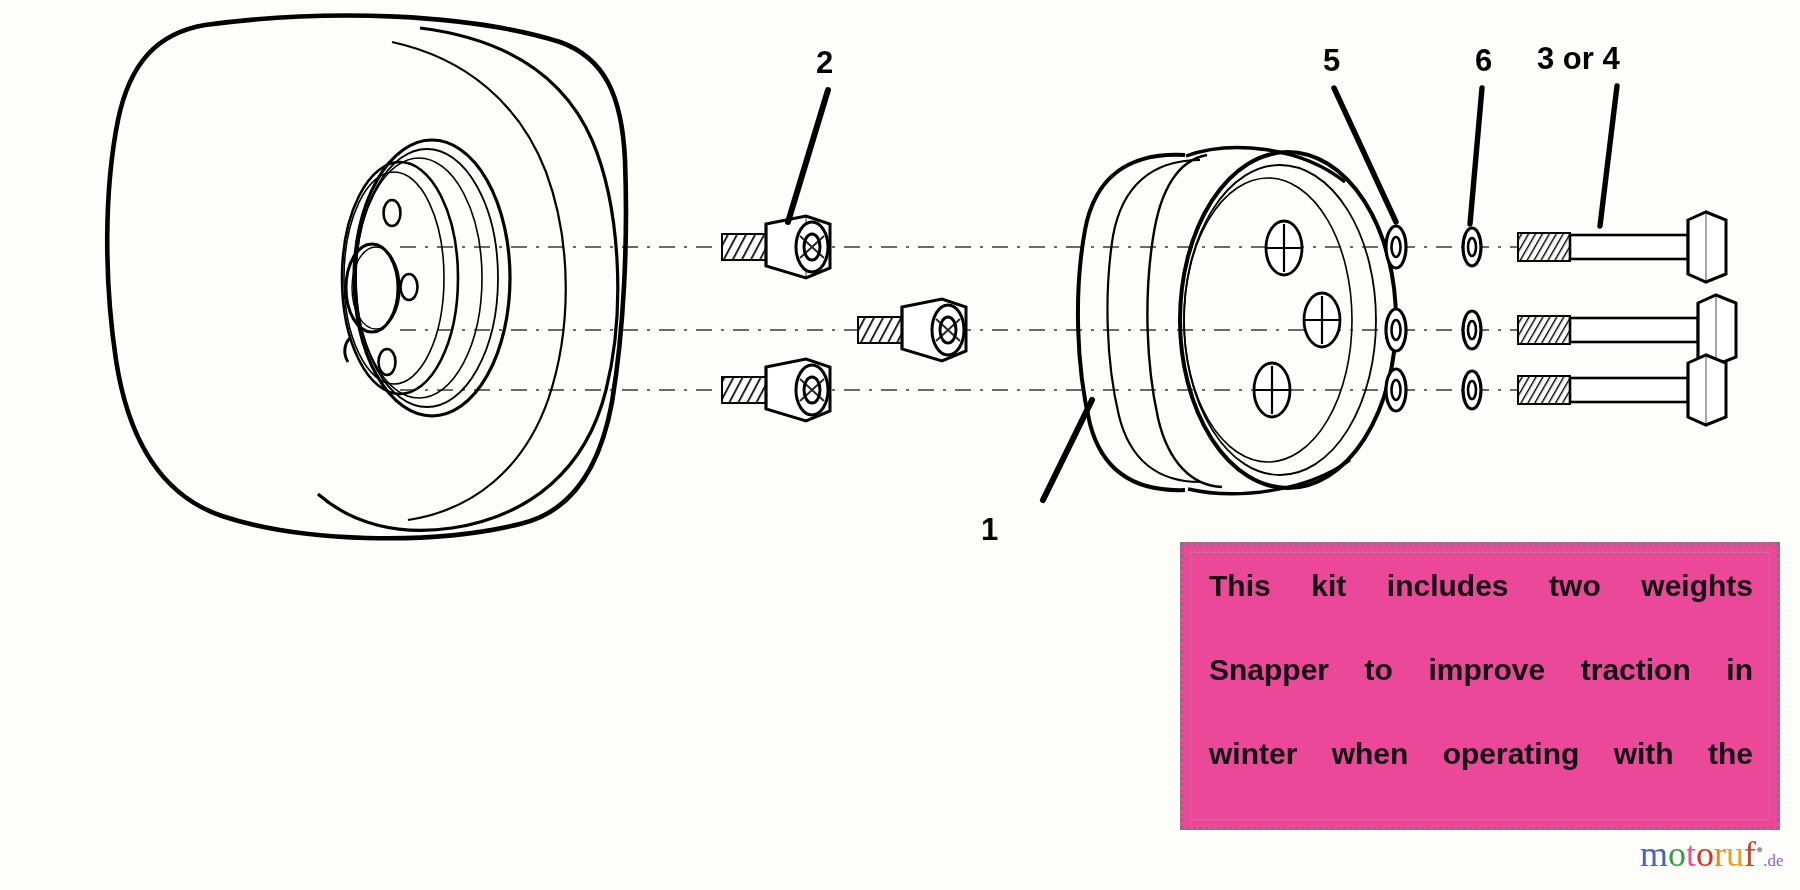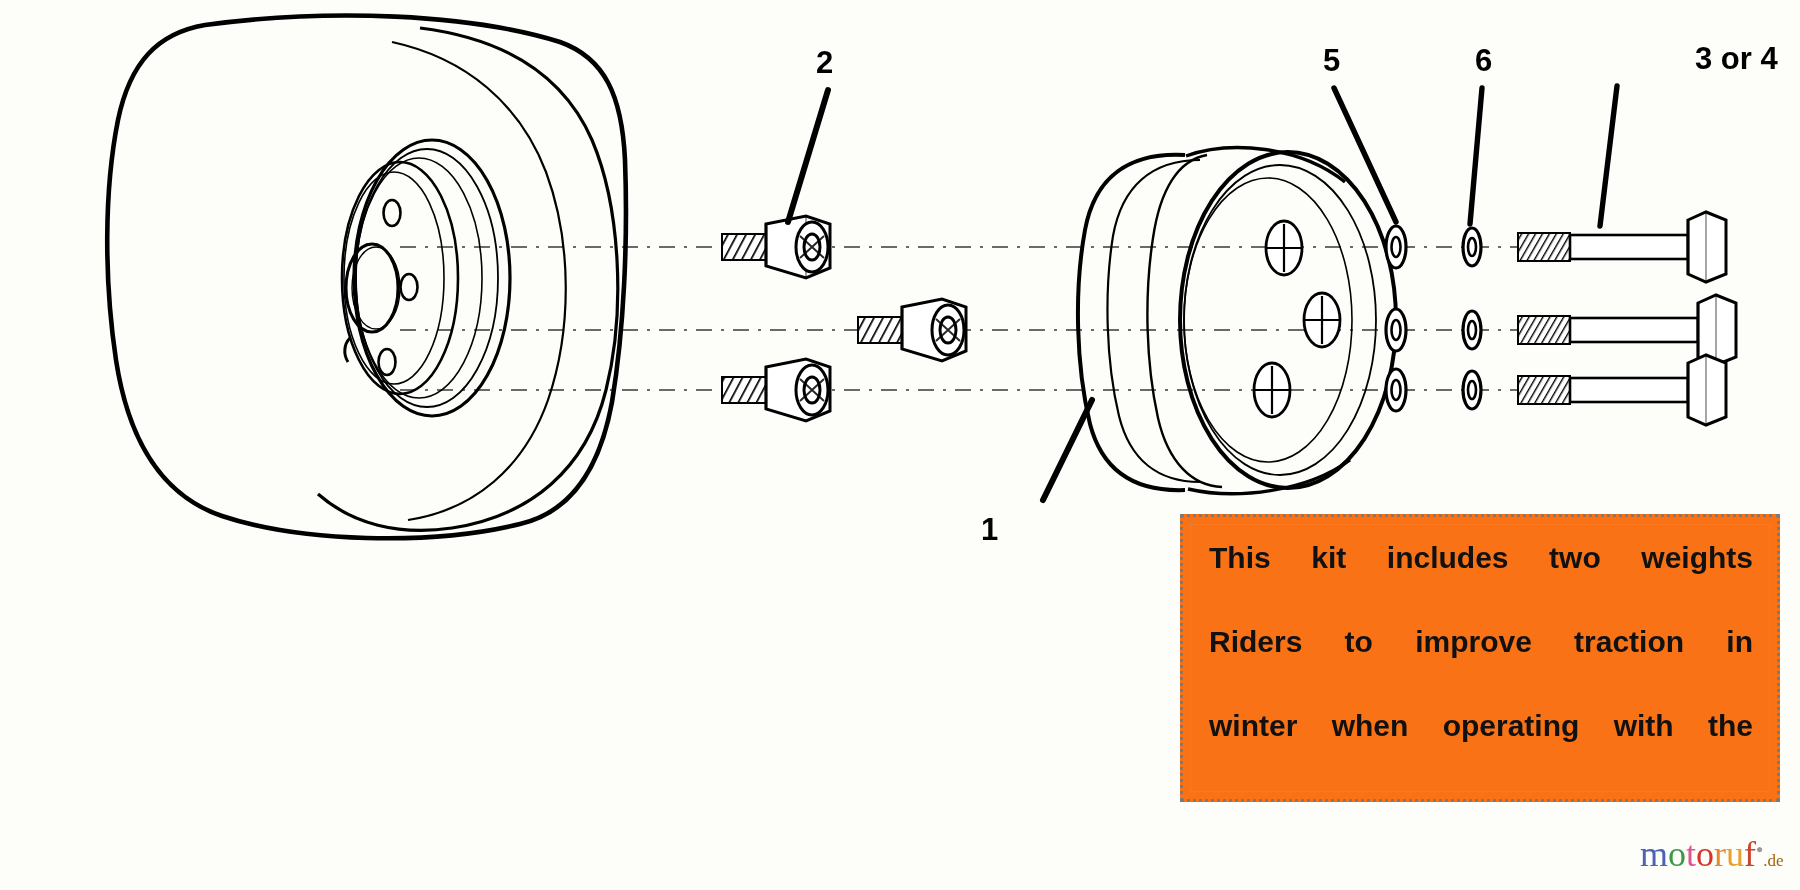--- a/index.html
+++ b/index.html
@@ -20,28 +20,28 @@
     font-weight:bold;
     font-size:31px;
     color:#000;
     line-height:1;
     white-space:nowrap;
   }
   #cal-2{left:816px;top:47px;}
   #cal-1{left:981px;top:514px;}
   #cal-5{left:1323px;top:45px;}
   #cal-6{left:1475px;top:45px;}
-  #cal-34{left:1695px;top:43px;}
+  #cal-34{left:1537px;top:43px;}
 
   
   #note-box{
     position:absolute;
-    left:1180px;top:514px;
+    left:1180px;top:542px;
     width:600px;height:288px;
-    background:#f97316;
+    background:#ec4899;
     box-sizing:border-box;
     padding:20px 24px 10px 26px;
     border:3px dotted #7a7a7a;
   }
   #note-box .note-inner{
     border:1px dotted #9a9a9a;
     position:absolute;
     left:7px;top:7px;right:7px;bottom:7px;
     pointer-events:none;
   }
@@ -63,21 +63,21 @@
   #watermark{
     position:absolute;
     left:1640px;top:836px;
     font-family:"Liberation Serif", serif;
     font-size:36px;
     line-height:1;
     letter-spacing:0px;
     user-select:none;
   }
   #watermark .l{font-weight:normal;}
-  #watermark .tld{font-size:17px;color:#a16207;letter-spacing:0;}
+  #watermark .tld{font-size:17px;color:#8b5cf6;letter-spacing:0;}
   #watermark .dot{font-size:12px;color:#999;vertical-align:super;}
 </style>
 </head>
 <body>
 
 <div id="stage">
 
   <svg class="diagram" viewBox="0 0 1800 890">
     <defs>
 
@@ -267,21 +267,21 @@
   <div class="callout" id="cal-2">2</div>
   <div class="callout" id="cal-1">1</div>
   <div class="callout" id="cal-5">5</div>
   <div class="callout" id="cal-6">6</div>
   <div class="callout" id="cal-34">3 or 4</div>
 
   <div id="note-box">
     <div class="note-inner"></div>
     <p id="note-text">
       <span class="ln">This kit includes two weights</span>
-      <span class="ln">Riders to improve traction in</span>
+      <span class="ln">Snapper to improve traction in</span>
       <span class="ln">winter when operating with the</span>
 
     </p>
   </div>
 
   <div id="watermark">
     <span class="l" style="color: rgb(74, 99, 181);">m</span><span class="l" style="color: rgb(61, 154, 68);">o</span><span class="l" style="color: rgb(224, 85, 143);">t</span><span class="l" style="color: rgb(216, 50, 43);">o</span><span class="l" style="color: rgb(232, 134, 42);">r</span><span class="l" style="color: rgb(232, 160, 42);">u</span><span class="l" style="color: rgb(200, 68, 44);">f</span><span class="dot">●</span><span class="tld">.de</span>
   </div>
 
 </div>

